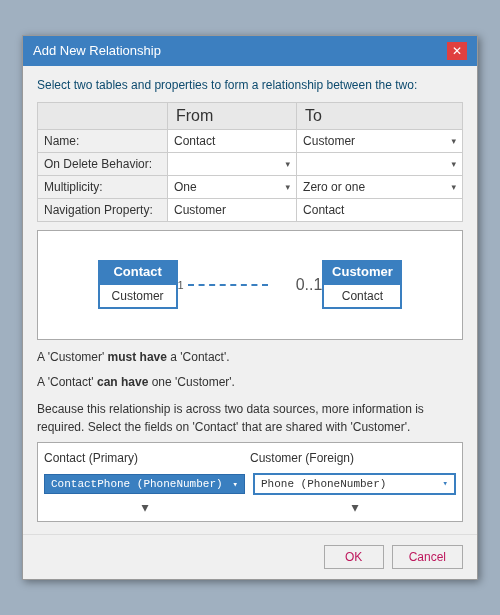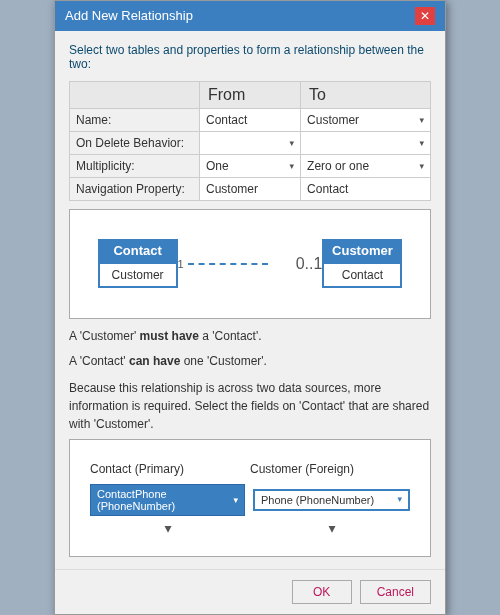--- a/index.html
+++ b/index.html
@@ -7,21 +7,21 @@
       font-family: 'Segoe UI', Tahoma, sans-serif;
       font-size: 12px;
       background: #a0b0c0;
       display: flex;
       align-items: center;
       justify-content: center;
       width: 500px;
       height: 615px;
     }
     .dialog {
-      width: 392px;
+      width: 456px;
       background: #f0f0f0;
       border: 1px solid #999;
       box-shadow: 2px 2px 8px rgba(0,0,0,0.4);
     }
     .title-bar {
       background: #3c7fc0;
       color: white;
       display: flex;
       align-items: center;
       justify-content: space-between;
@@ -133,40 +133,41 @@
     }
     .cross-source-text {
       font-size: 12px;
       color: #333;
       margin: 8px 0 6px 0;
       line-height: 1.5;
     }
     .field-selector-section {
       border: 1px solid #aaa;
       background: white;
-      padding: 20px;
+      padding: 6px;
       margin-top: 4px;
     }
     .field-selector-header {
       display: flex;
       gap: 0;
       margin-bottom: 6px;
     }
     .field-col-header {
       flex: 1;
       font-size: 12px;
       color: #333;
       font-weight: 400;
       padding: 2px 0;
     }
     .field-row {
       display: flex;
       gap: 8px;
       align-items: center;
       margin-bottom: 4px;
+      font-family: Liberation Mono, monospace;
     }
     .field-dropdown {
       flex: 1;
       display: flex;
       align-items: center;
       background: #3a7fc0;
       color: white;
       padding: 3px 6px;
       cursor: pointer;
       border: 1px solid #2a6aaa;

